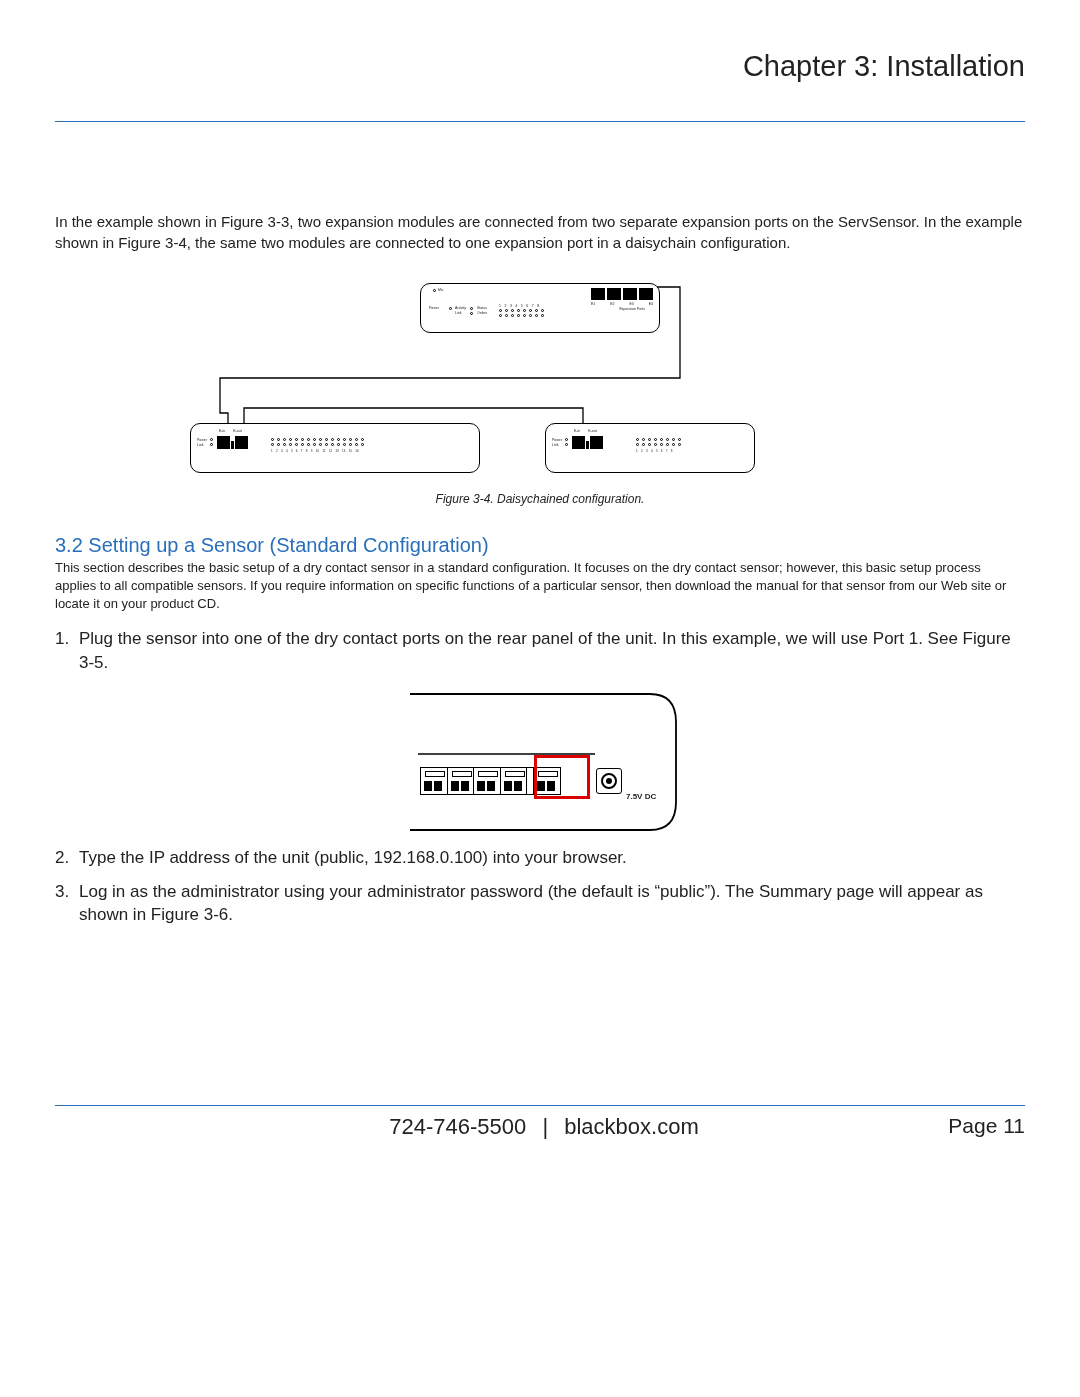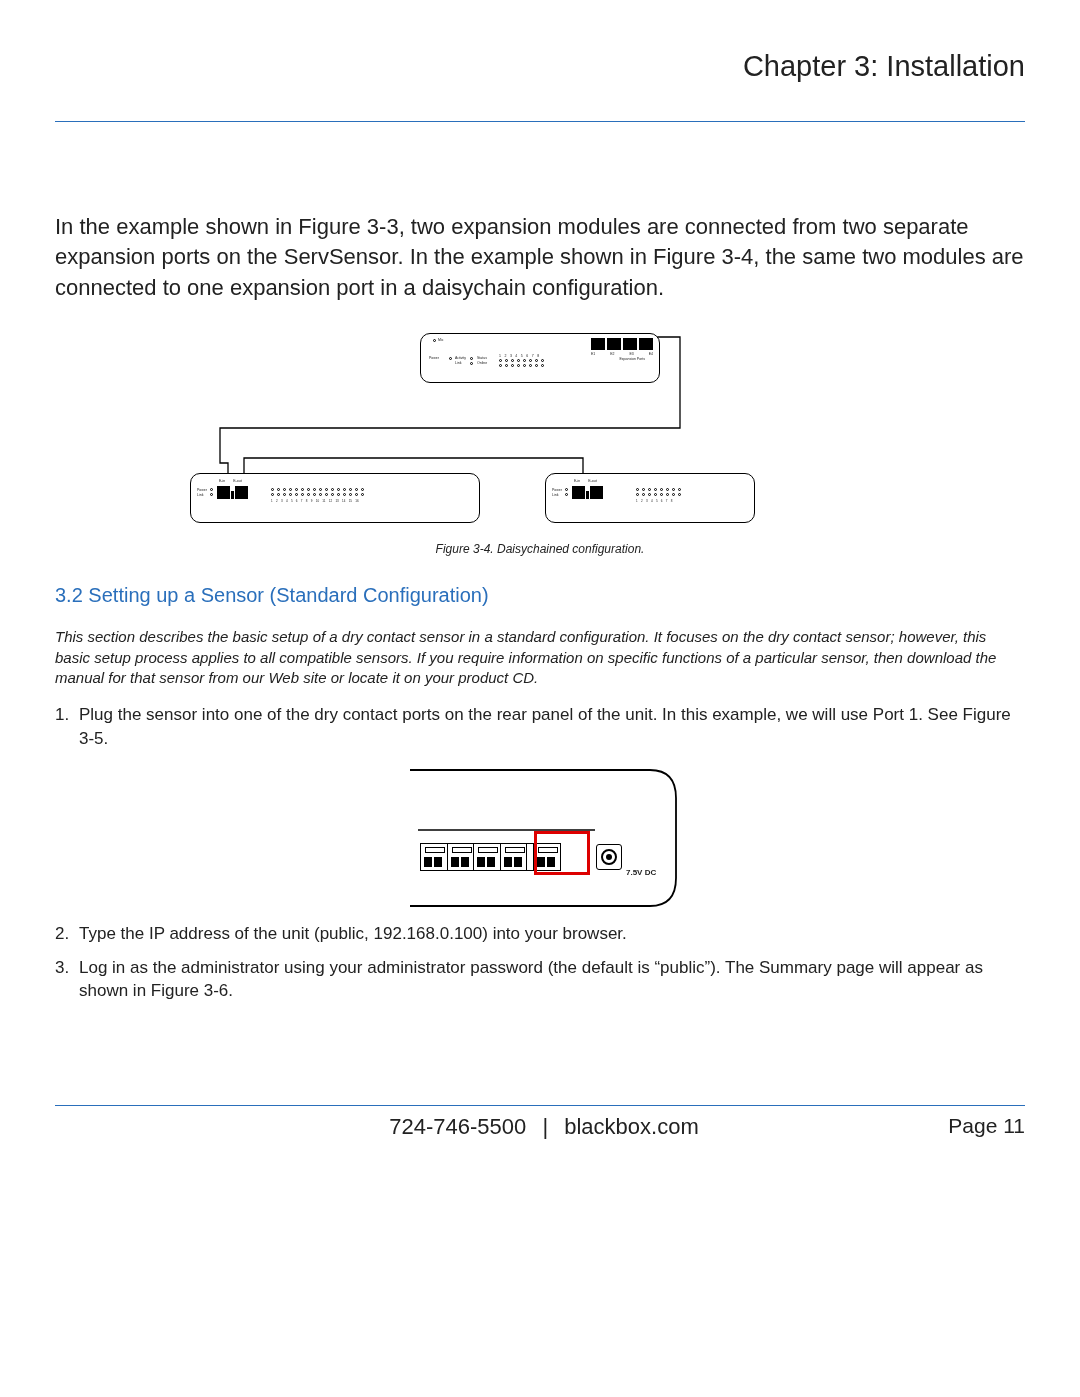--- a/index.html
+++ b/index.html
@@ -4,24 +4,24 @@
 <style>
   * { box-sizing: border-box; margin: 0; padding: 0; }
   html, body { width: 1080px; height: 1397px; background: #fff; font-family: "Segoe UI", "Helvetica Neue", Arial, sans-serif; color: #222; }
   .page { position: relative; width: 1080px; height: 1178px; padding: 50px 55px 45px 55px; }
 
   
   .header-line { border-bottom: 1.5px solid #2a6fbb; margin-top: 32px; }
   .chapter-title { text-align: right; font-size: 29px; font-weight: 400; color: #222; padding-bottom: 6px; }
 
   
-  .intro { font-size: 22px; line-height: 1.38; margin-top: 90px; }
+  .intro { font-size: 15px; line-height: 1.38; margin-top: 90px; }
   .caption { text-align: center; font-size: 12px; margin-top: 14px; font-style: italic; }
   .section-heading { color: #2a6fbb; font-size: 20px; font-weight: 400; margin-top: 28px; }
-  .section-body { font-size: 15px; line-height: 1.38; margin-top: 20px; font-style: italic; }
+  .section-body { font-size: 13px; line-height: 1.38; margin-top: 2px; }
   .list { margin-top: 14px; font-size: 17px; line-height: 1.38; }
   .list-item { display: flex; margin-top: 10px; }
   .list-num { width: 24px; flex: none; }
   .list-text { flex: 1; }
 
   
   .fig34 { position: relative; width: 700px; height: 195px; margin: 30px auto 0 auto; }
   .dev { position: absolute; border: 1.5px solid #000; border-radius: 10px; background: #fff; }
   .main-dev { left: 230px; top: 0; width: 240px; height: 50px; }
   .sub-dev-a { left: 0;   top: 140px; width: 290px; height: 50px; }

